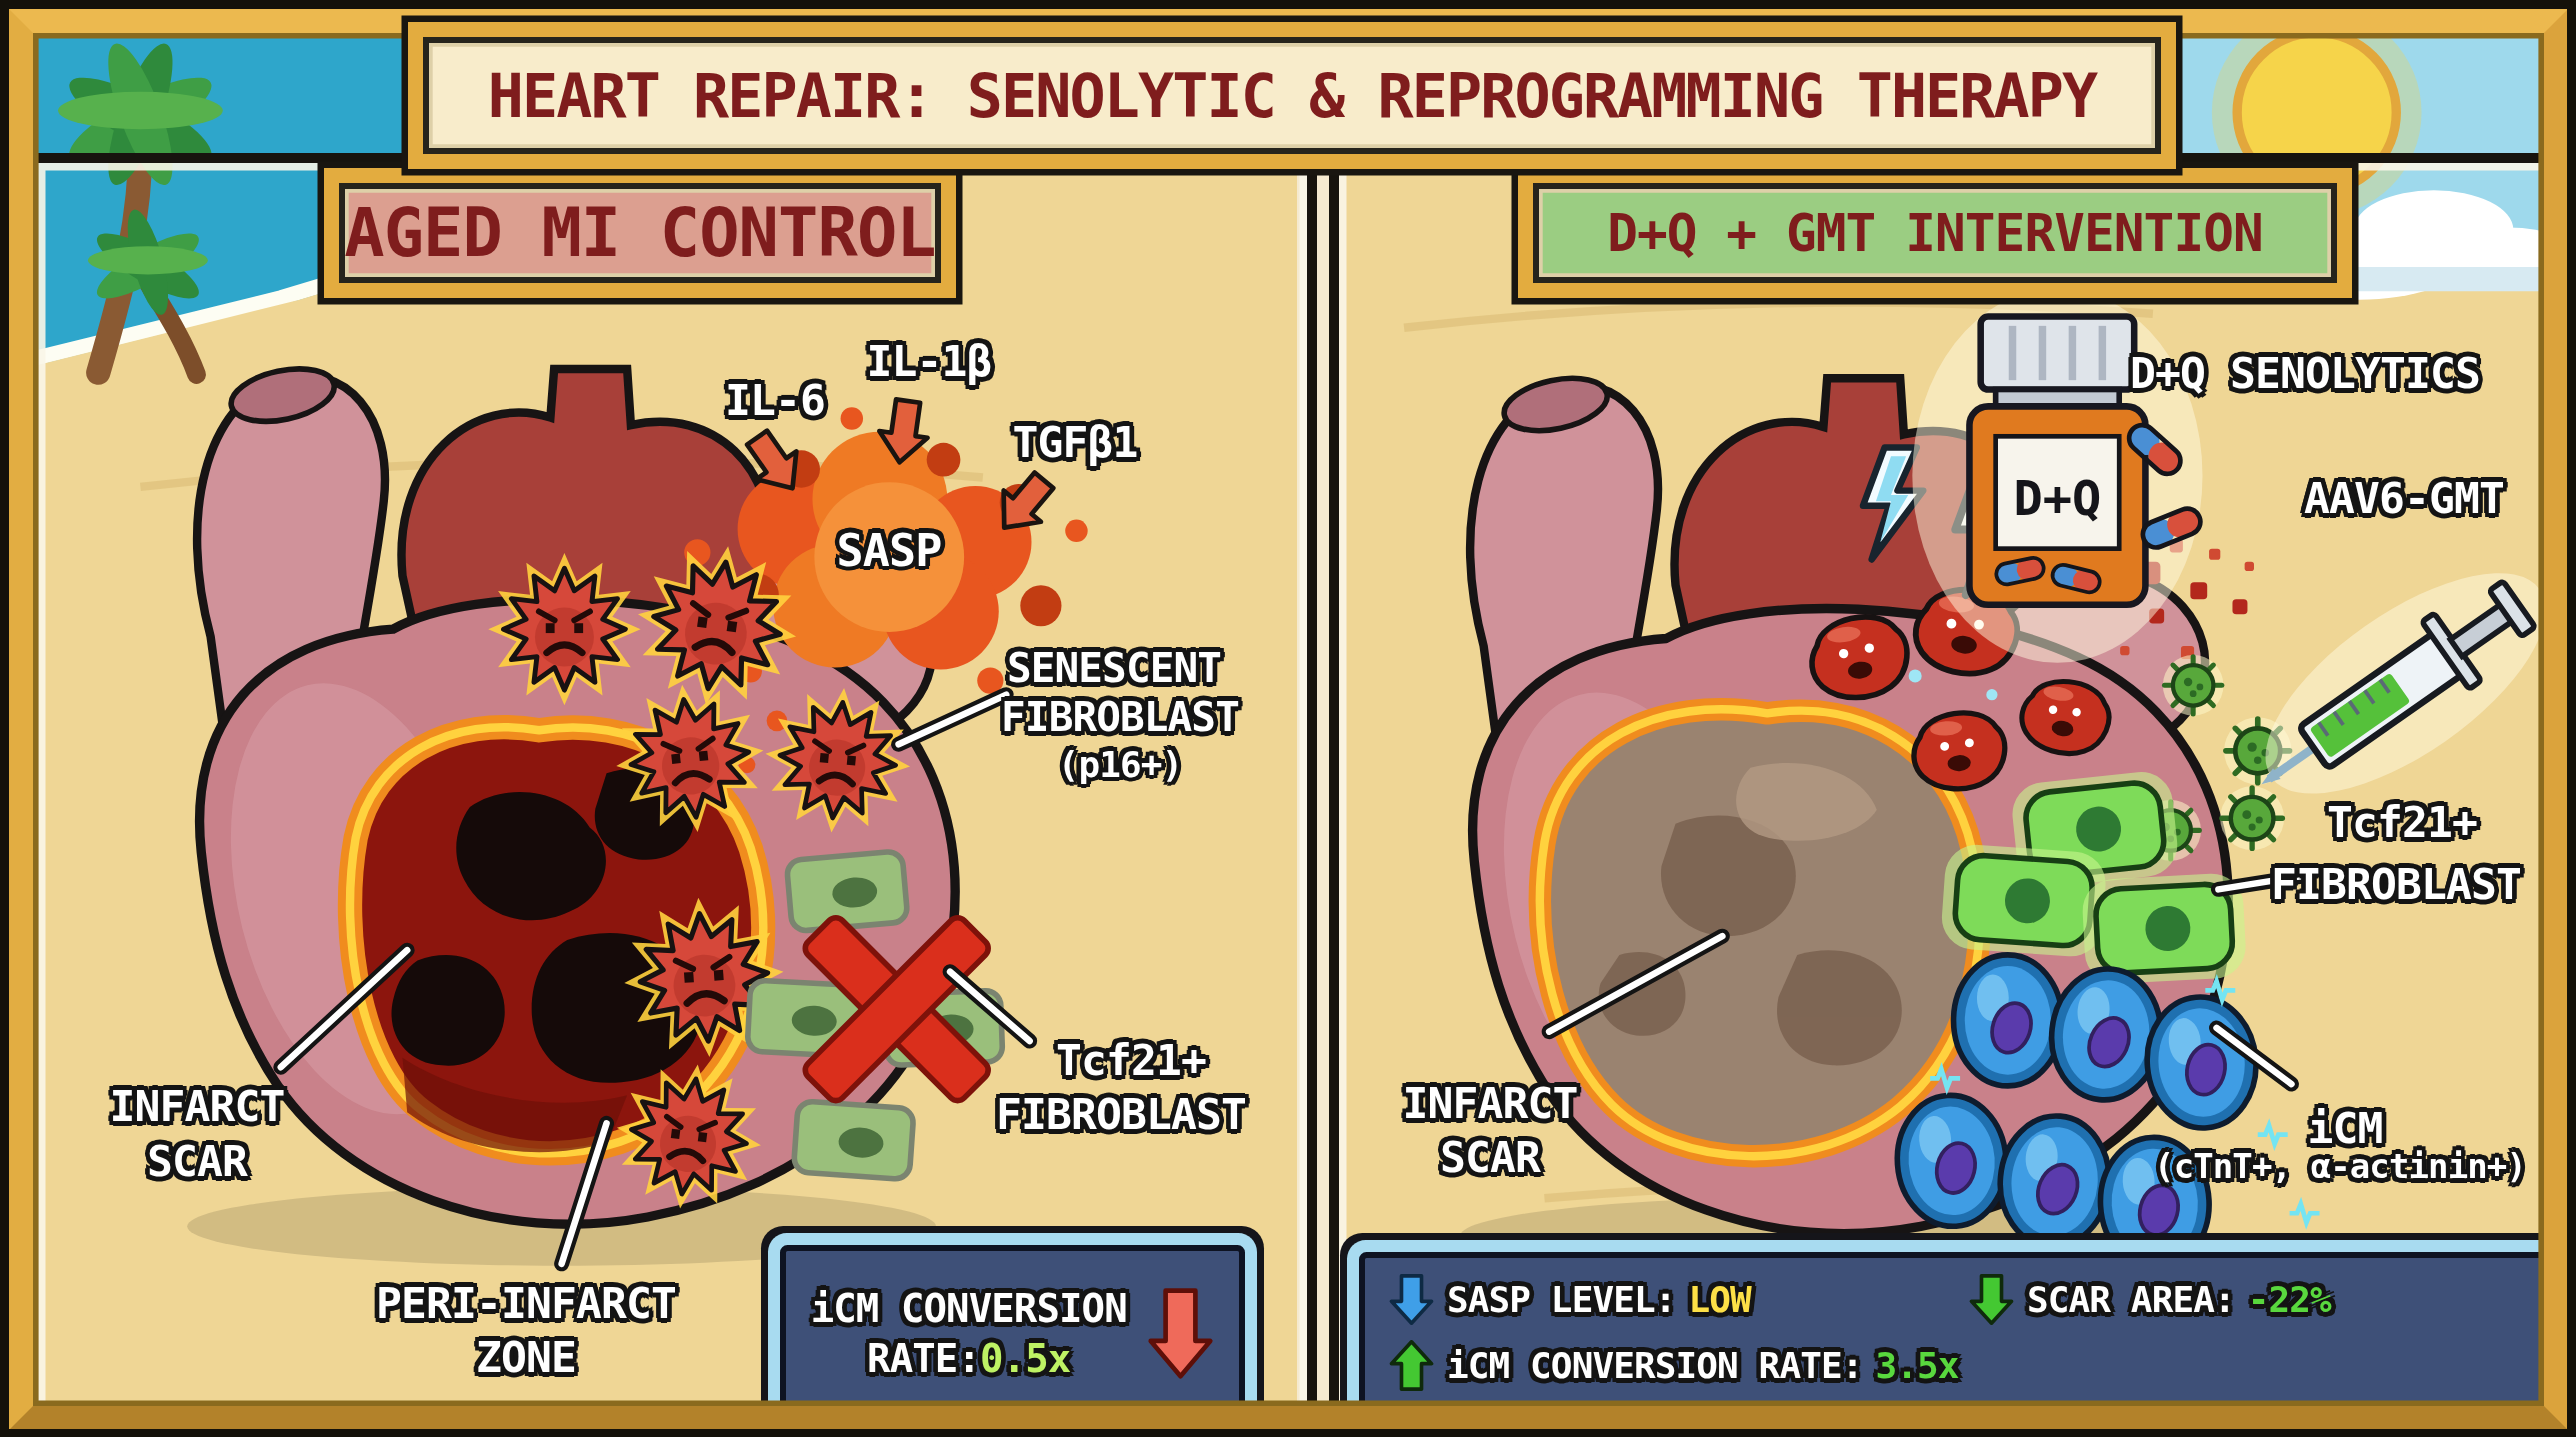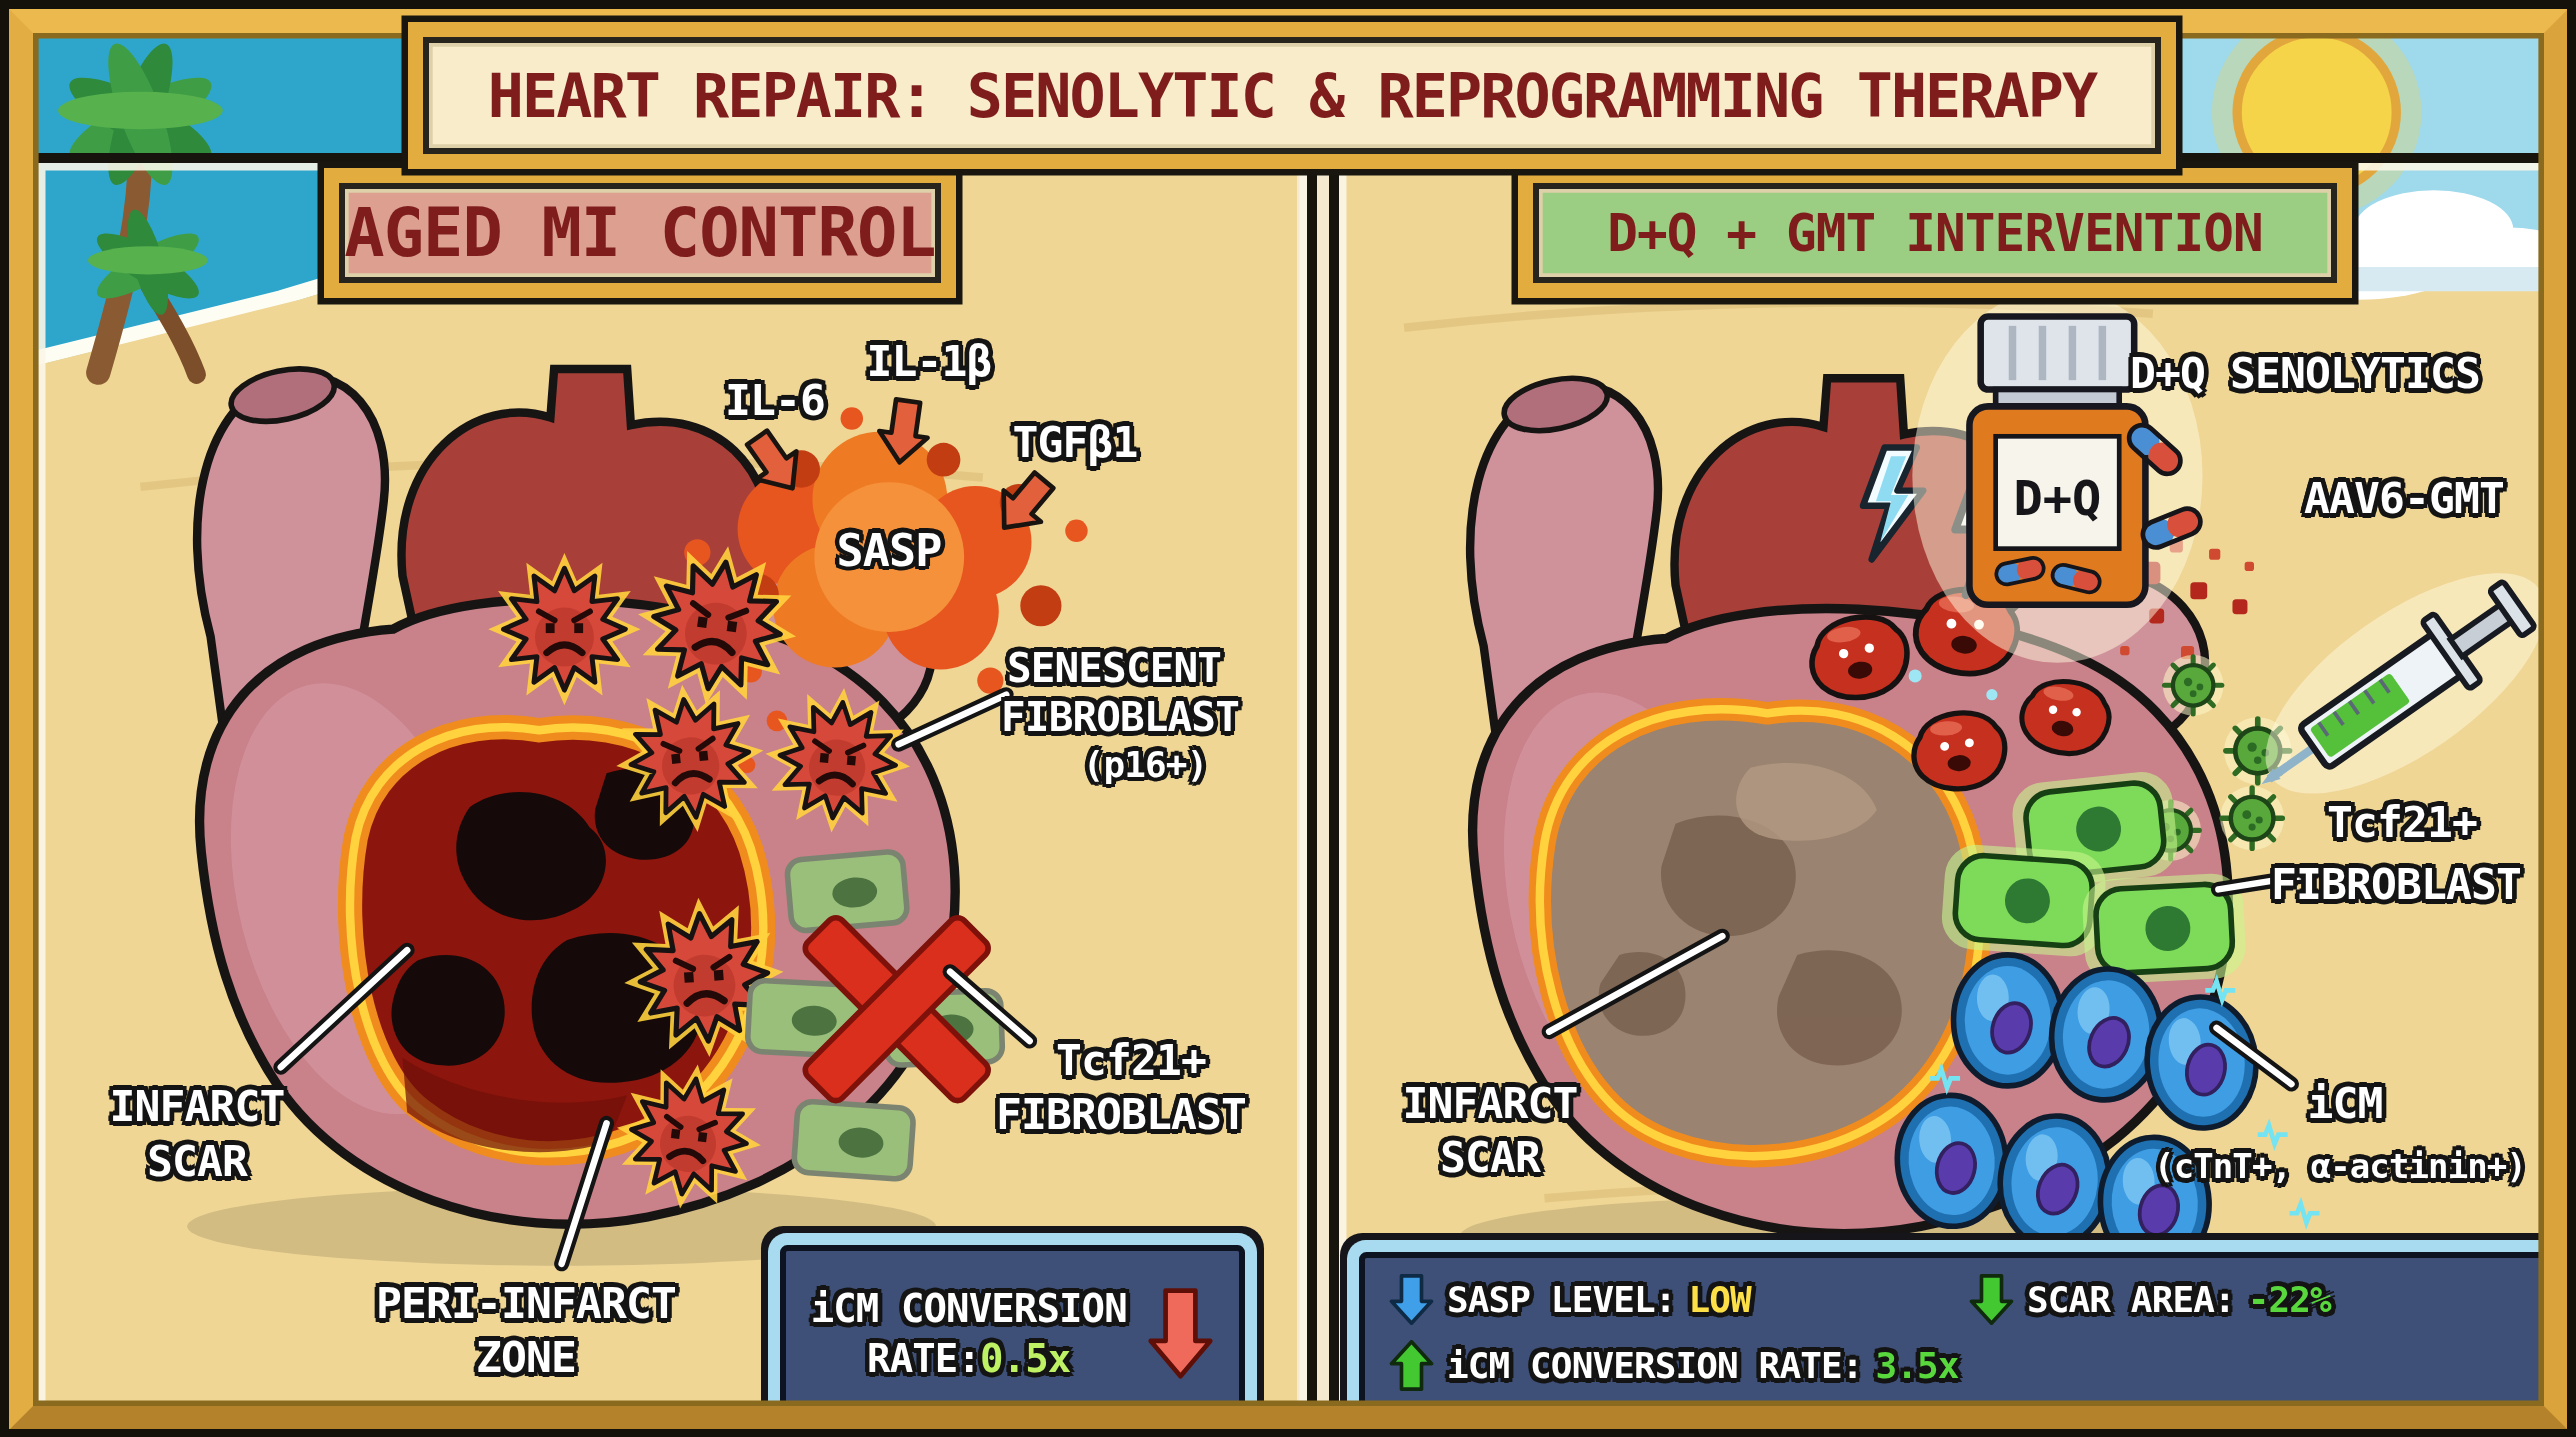--- a/index.html
+++ b/index.html
@@ -391,35 +391,35 @@
   <div class="banner" id="header-right">
     <span>D+Q + GMT INTERVENTION</span>
   </div>
 
   <div class="lbl ow" style="left:775px;top:400px;">IL-6</div>
   <div class="lbl ow" style="left:929px;top:361px;">IL-1β</div>
   <div class="lbl ow" style="left:1075px;top:442px;">TGFβ1</div>
   <div class="lbl ow" style="left:889px;top:550px;font-size:45px;">SASP</div>
   <div class="lbl ow" style="left:1114px;top:668px;font-size:41px;">SENESCENT</div>
   <div class="lbl ow" style="left:1120px;top:717px;font-size:41px;">FIBROBLAST</div>
-  <div class="lbl ow sm" style="left:1120px;top:764px;margin-left:25px;">(p16+)</div>
+  <div class="lbl ow sm" style="left:1120px;top:764px;">(p16+)</div>
   <div class="lbl ow" style="left:1131px;top:1060px;">Tcf21+</div>
   <div class="lbl ow" style="left:1121px;top:1114px;">FIBROBLAST</div>
   <div class="lbl ow" style="left:197px;top:1106px;">INFARCT</div>
   <div class="lbl ow" style="left:197px;top:1161px;">SCAR</div>
   <div class="lbl ow" style="left:526px;top:1303px;">PERI-INFARCT</div>
   <div class="lbl ow" style="left:526px;top:1357px;">ZONE</div>
 
   <div class="lbl ow" style="left:2305px;top:373px;">D+Q SENOLYTICS</div>
   <div class="lbl ow" style="left:2404px;top:498px;">AAV6-GMT</div>
   <div class="lbl ow" style="left:2402px;top:822px;">Tcf21+</div>
   <div class="lbl ow" style="left:2396px;top:884px;">FIBROBLAST</div>
   <div class="lbl ow" style="left:1490px;top:1103px;">INFARCT</div>
   <div class="lbl ow" style="left:1490px;top:1157px;">SCAR</div>
-  <div class="lbl ow" style="left:2345px;top:1103px;">iCM</div>
+  <div class="lbl ow" style="left:2345px;top:1128px;">iCM</div>
   <div class="lbl ow xs" style="left:2340px;top:1166px;">(cTnT+, α-actinin+)</div>
 
   <div class="bluebox" id="conversion-box">
     <div class="lines">
       <span class="ow">iCM CONVERSION</span>
       <span class="row2">
         <span class="ow">RATE:</span>
         <span class="ow val-red">0.5x</span>
       </span>
     </div>

